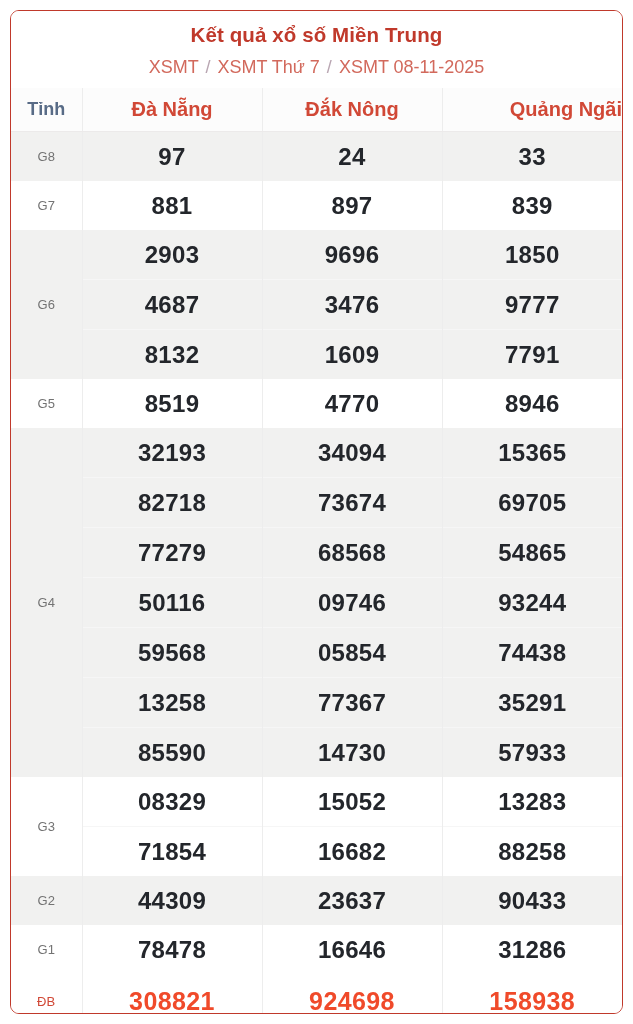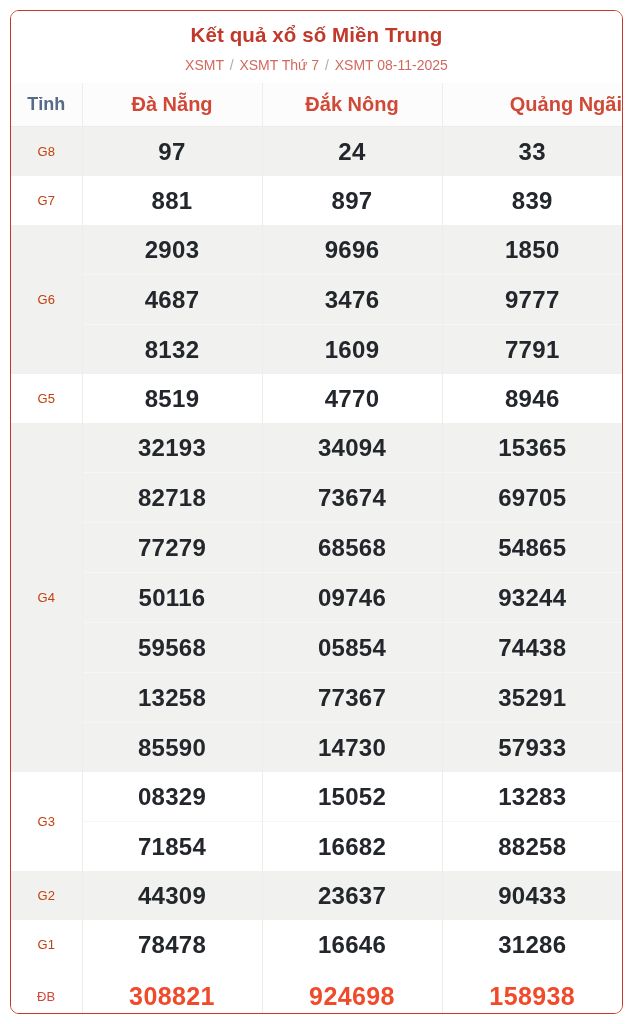--- a/index.html
+++ b/index.html
@@ -46,21 +46,21 @@
   .card-title {
     margin: 0;
     font-size: 20.5px;
     font-weight: bold;
     color: #c0392b;
     letter-spacing: .1px;
     line-height: 1.2;
   }
   .breadcrumb {
     margin-top: 9px;
-    font-size: 14px;
+    font-size: 18px;
     line-height: 1.2;
     color: #d2695c;
     white-space: nowrap;
   }
   .breadcrumb .crumb {
     color: #d2695c;
   }
   .breadcrumb .sep {
     color: #b9a6b2;
     padding: 0 2px;
@@ -105,21 +105,21 @@
     margin-left: 36px;
   }
   thead th.th-prov:last-child { border-right: none; text-align: right; }
 
   
   tbody tr.shade-gray td { background: #f1f1f0; }
   tbody tr.shade-white td { background: #ffffff; }
 
   td.cell-label {
     font-size: 13px;
-    color: #c2410c;
+    color: #737373;
     font-weight: normal;
     border-right: 1px solid #ededed;
     letter-spacing: .2px;
   }
   td.cell-num {
     font-size: 24px;
     font-weight: bold;
     color: #23262b;
     border-right: 1px solid #ededed;
     letter-spacing: .3px;

